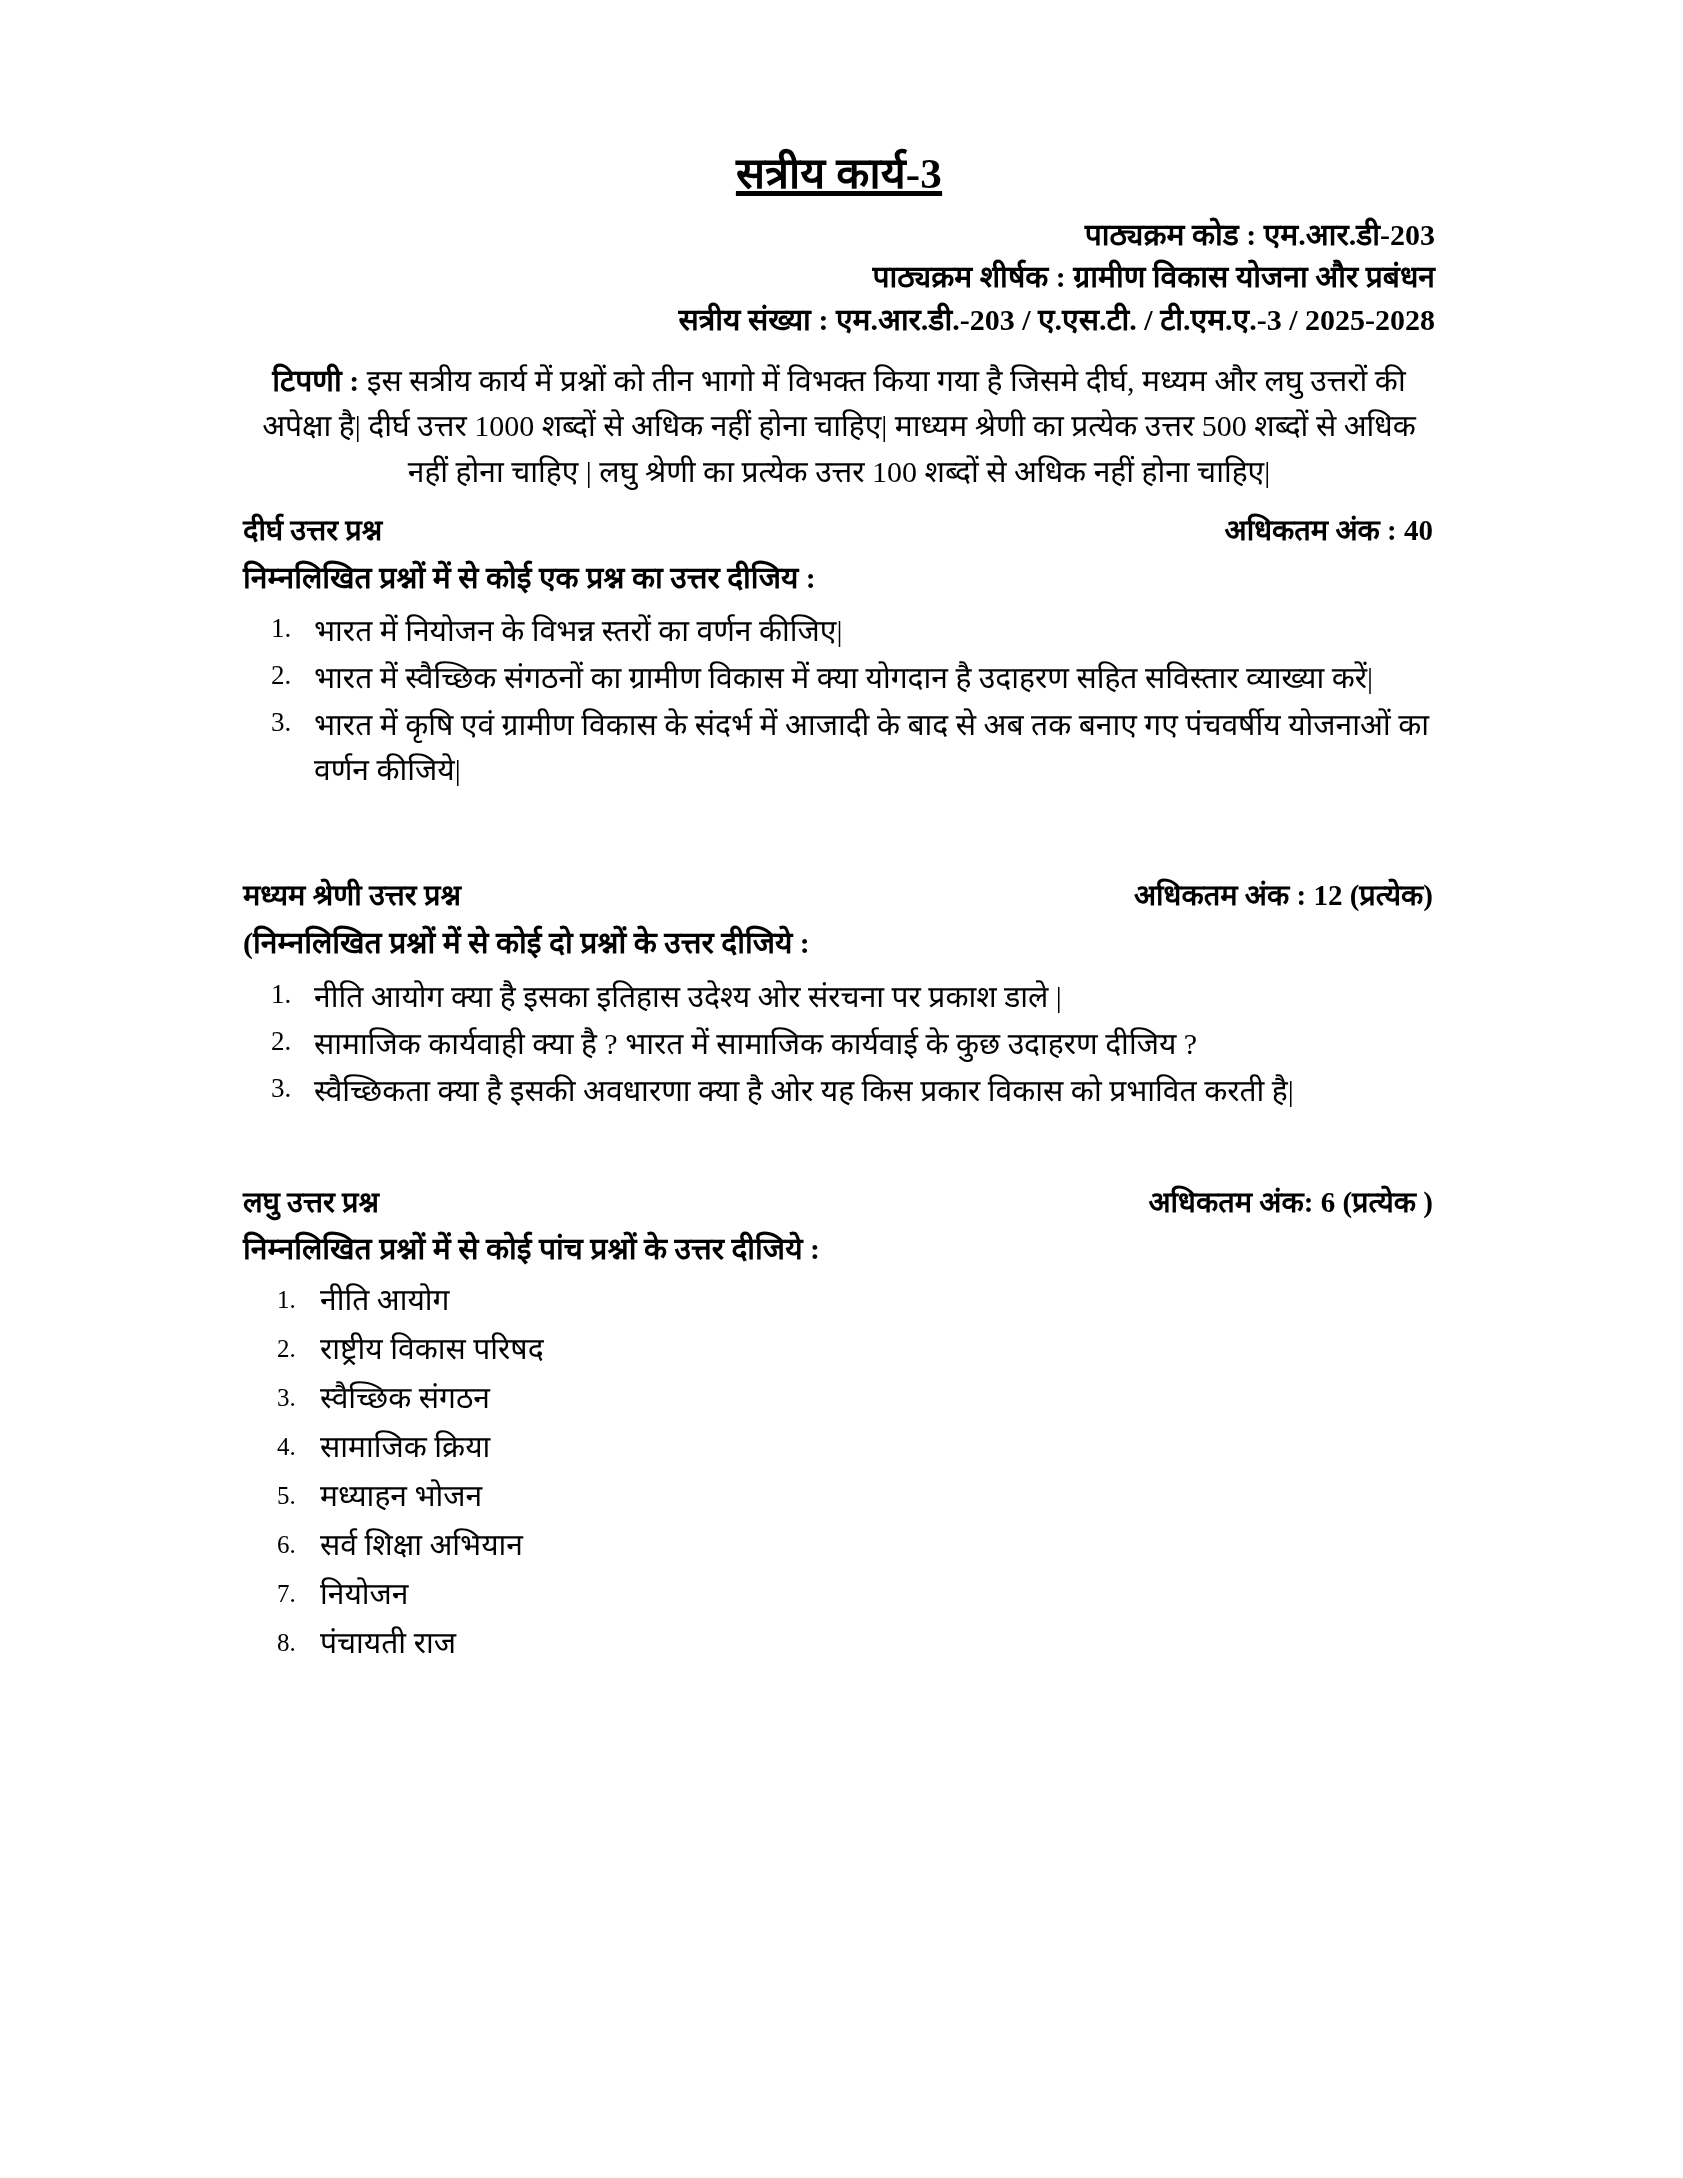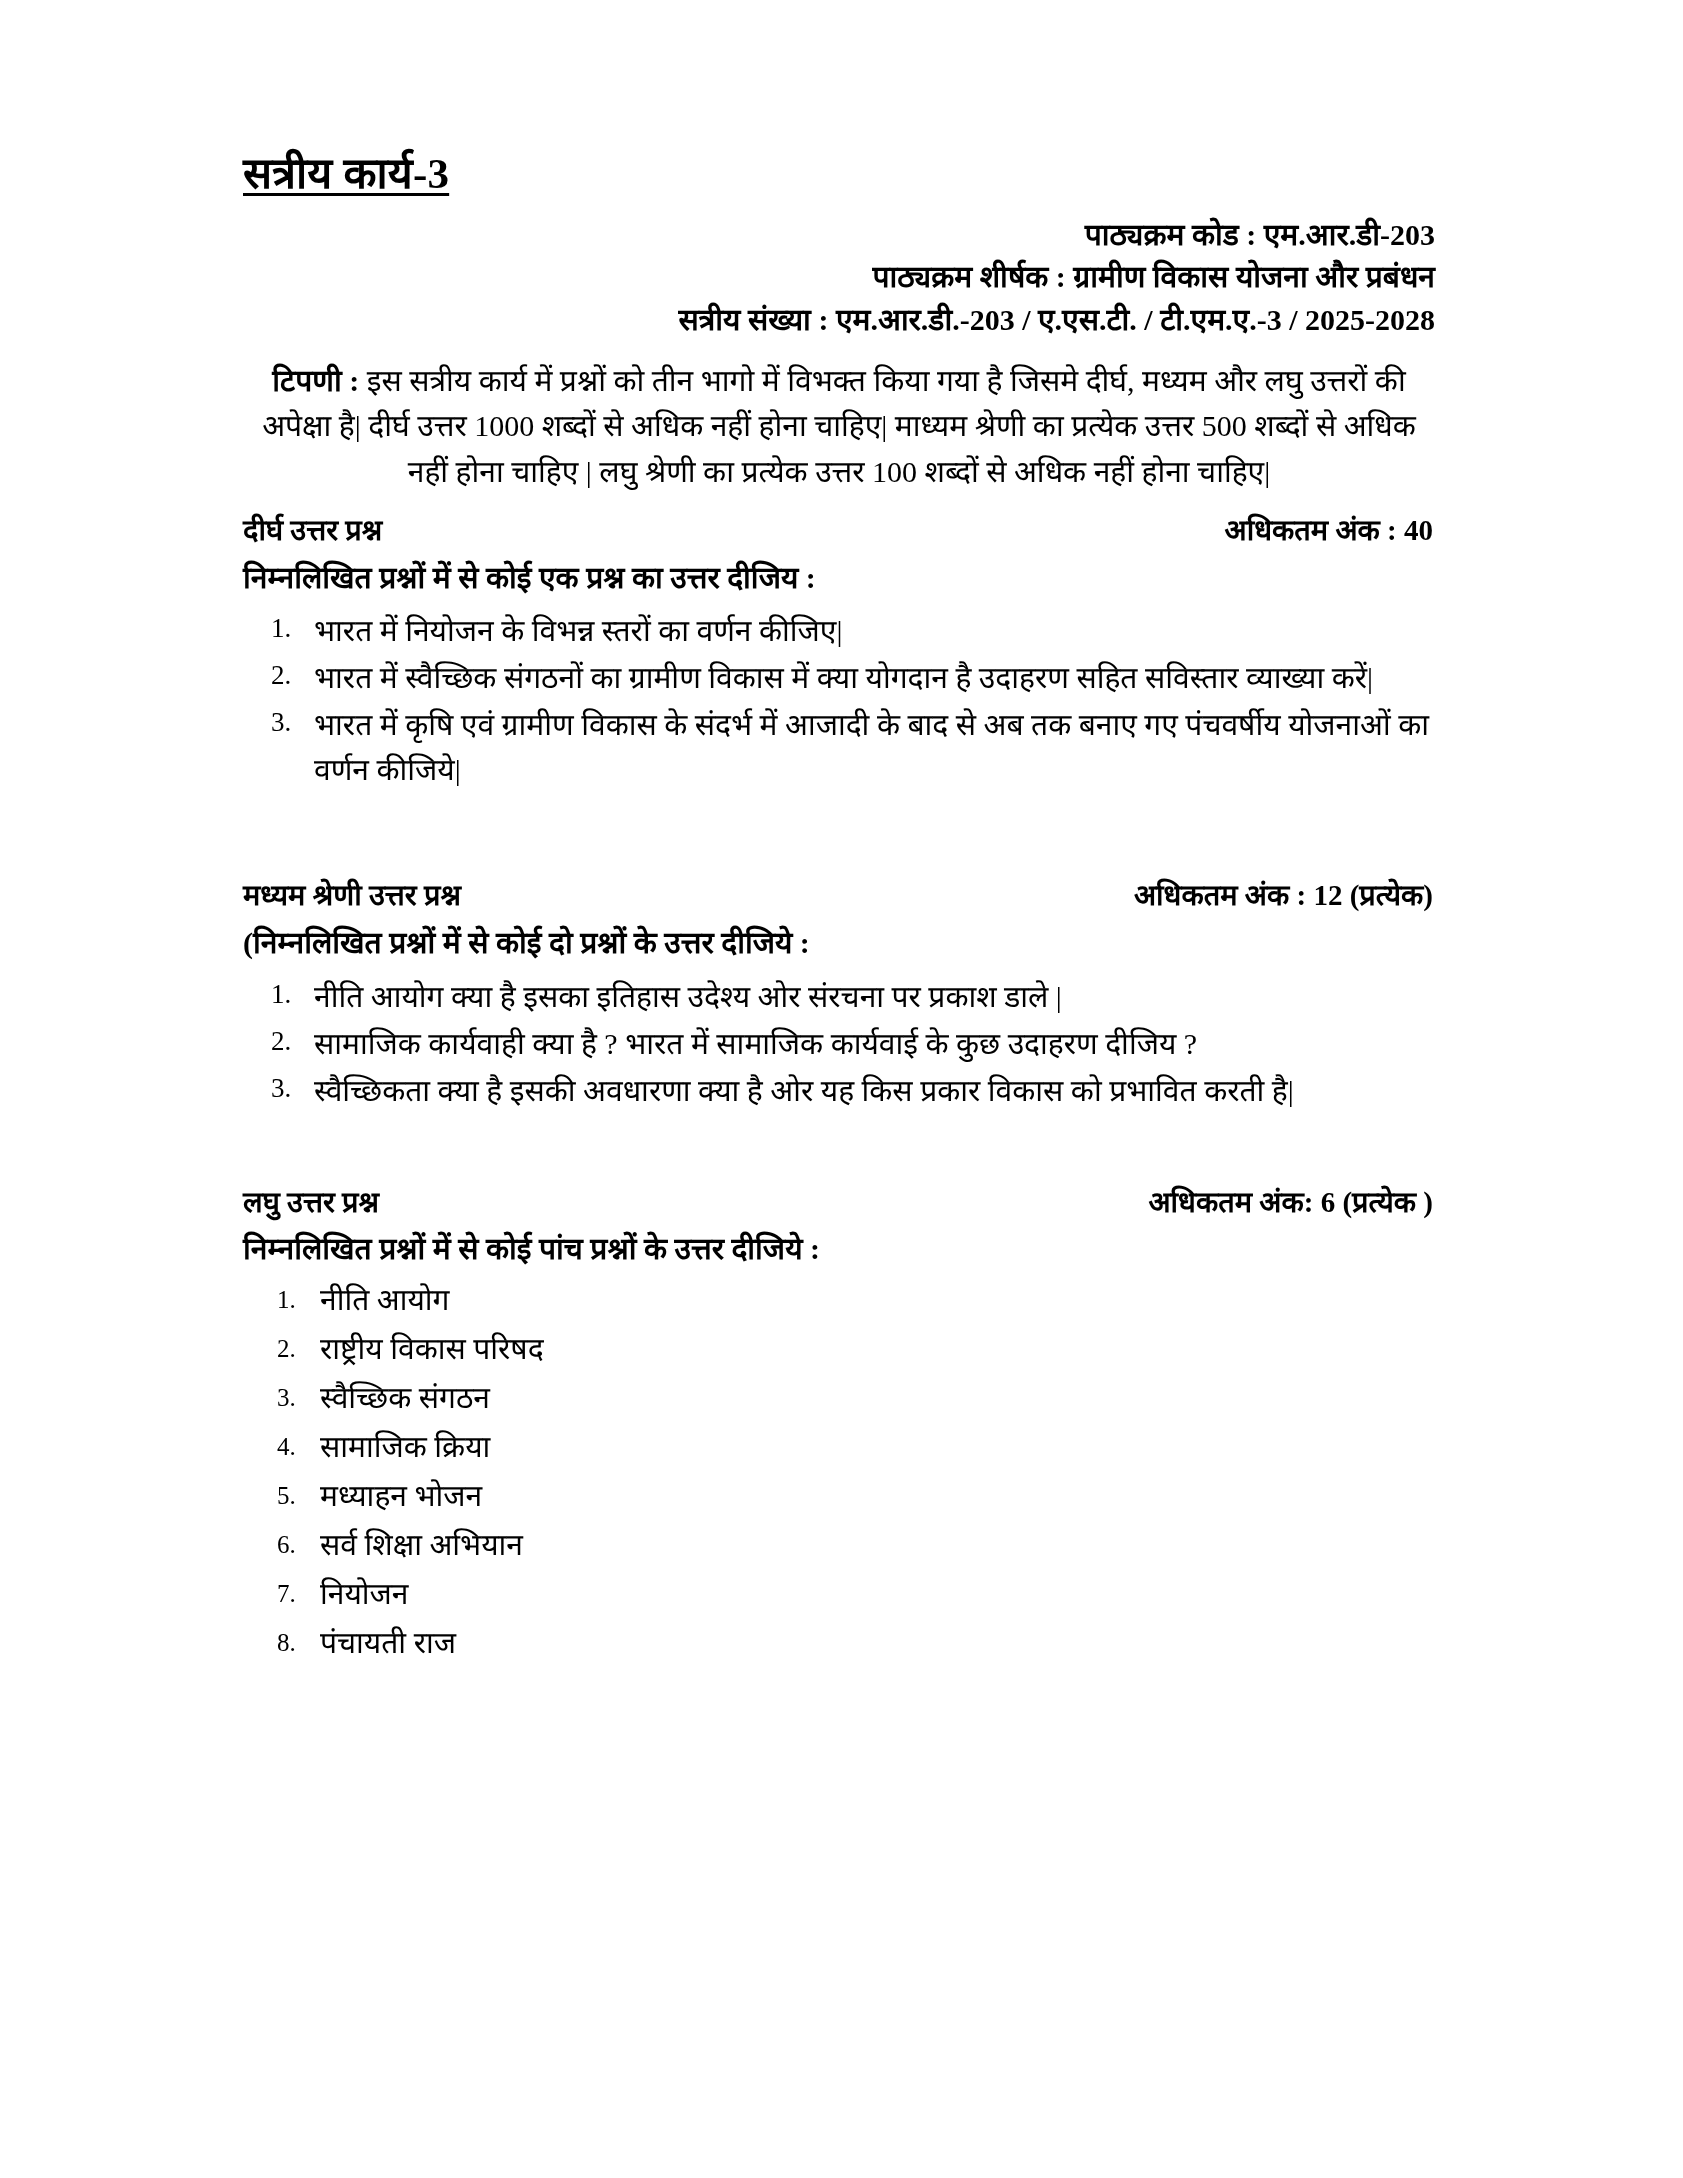--- a/index.html
+++ b/index.html
@@ -19,21 +19,22 @@
     position: relative;
     width: 1683px;
     height: 2178px;
     box-sizing: border-box;
     padding: 149px 248px 0 243px;
     background: #ffffff;
   }
 
   
   .doc-title-block {
-    text-align: left;
+    text-align: center;
+    text-decoration: underline;
   }
   .doc-title {
     font-size: 43px;
     font-weight: bold;
     letter-spacing: 0.2px;
     line-height: 1.18;
     margin: 0 0 14px 0;
   }
   .doc-title span.u {
     text-decoration: underline;

